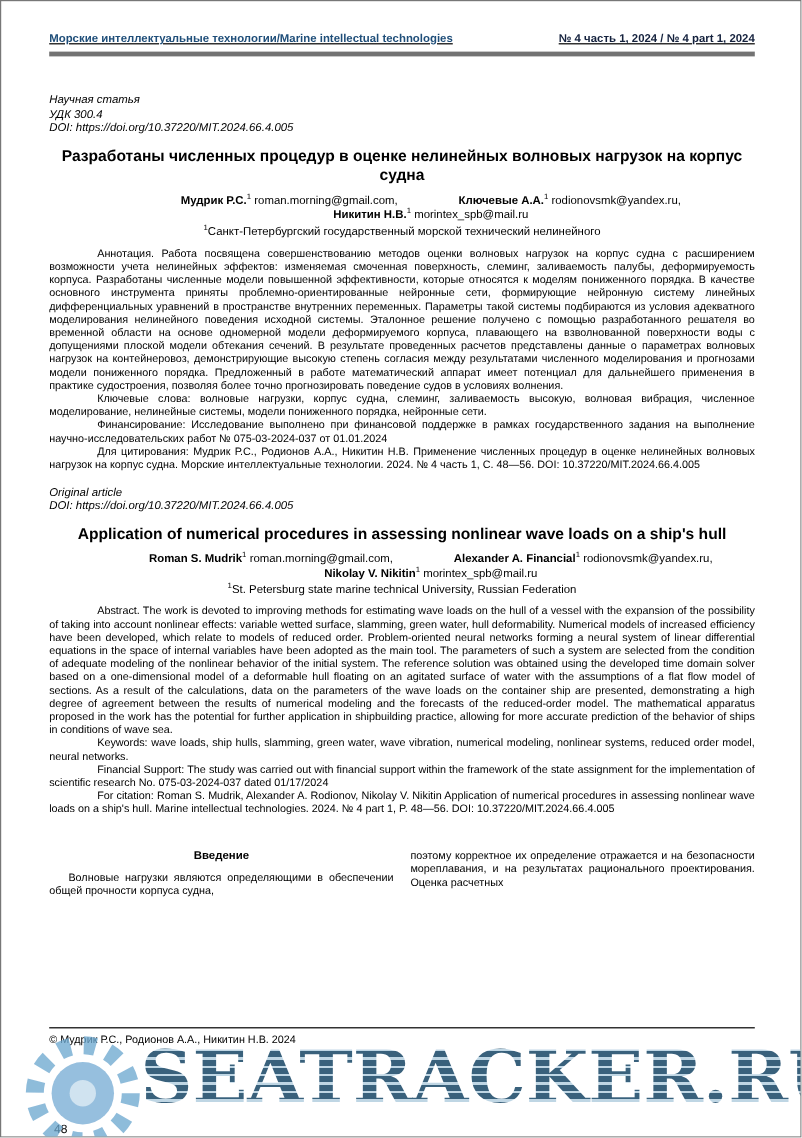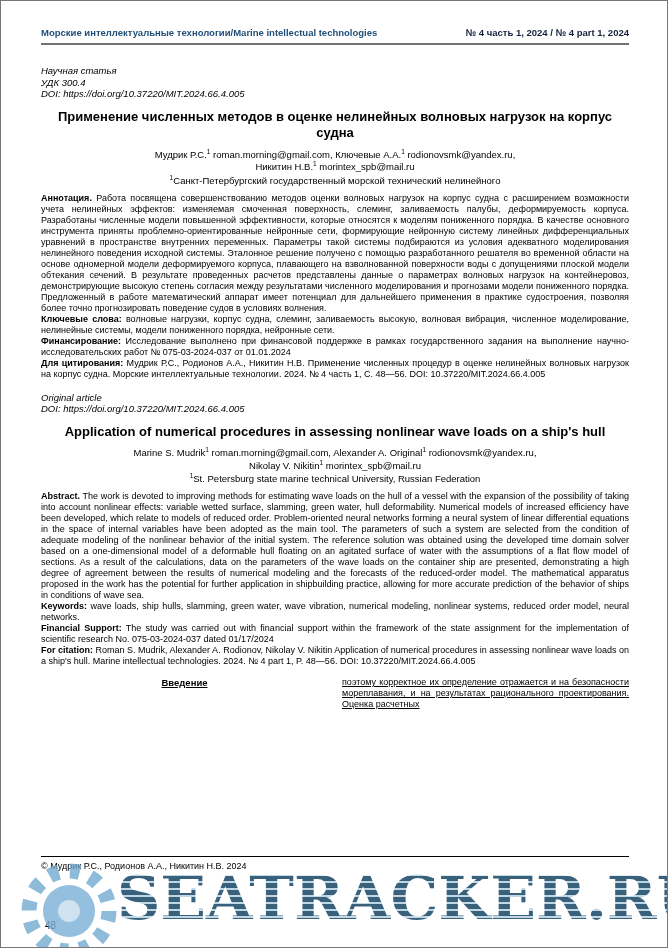--- a/index.html
+++ b/index.html
@@ -4,41 +4,41 @@
 <style>
   *{box-sizing:border-box;}
   html,body{margin:0;padding:0;background:#e8e8e8;}
   .page{
     position:relative;width:668px;height:948px;margin:0 auto;background:#fff;
     border:1px solid #777;overflow:hidden;
     font-family:"Liberation Sans",sans-serif;color:#000;
   }
   .content{padding:26px 38px 0 40px;}
   .hdr{display:flex;justify-content:space-between;align-items:flex-start;
-    font-size:9.5px;font-weight:bold;border-bottom:2px solid #737373;padding-bottom:5px;}
+    font-size:9.5px;font-weight:bold;border-bottom:4px solid #737373;padding-bottom:5px;text-decoration:underline;}
   .hdr .journal{color:#1f4e79;}
   .hdr .issue{color:#14213d;white-space:nowrap;margin-left:14px;}
-  .meta{margin-top:20px;font-size:9.5px;font-style:italic;line-height:11.5px;}
+  .meta{margin-top:31px;font-size:9.5px;font-style:italic;line-height:11.5px;}
   .meta div{margin:0;}
   .title{font-size:13px;line-height:16.5px;font-weight:bold;text-align:center;margin:9px 0 0 0;}
   .authors{margin-top:7px;font-size:9.5px;line-height:12.5px;text-align:center;}
-  .authors .name{font-weight:normal;}
+  .authors .name{font-weight:bold;margin-left:48px;}
   sup{font-size:6.5px;vertical-align:super;line-height:0;}
   .affil{font-size:9.5px;text-align:center;margin-top:1px;}
   .para{font-size:9px;line-height:11px;text-align:justify;margin:0;}
   .para.first{margin-top:7px;}
-  .b{font-weight:bold;}
+  .b{font-weight:normal;margin-left:40px;}
   .enmeta{margin-top:12px;font-size:9.5px;font-style:italic;line-height:11.5px;}
-  .intro{display:flex;gap:14px;margin-top:10px;text-decoration:underline;}
+  .intro{display:flex;gap:14px;margin-top:28px;}
   .intro .col{flex:1;min-width:0;}
   .intro h2{font-size:9.5px;font-weight:bold;text-align:center;margin:0 0 7px 0;}
   .intro .para.indent{text-indent:16px;}
   .footer{position:absolute;left:40px;right:38px;bottom:76px;border-top:1px solid #000;
     padding-top:4px;font-size:9px;background:transparent;}
-  .pagenum{position:absolute;left:44px;bottom:16px;font-size:10px;z-index:1;}
+  .pagenum{position:absolute;left:44px;bottom:0;font-size:10px;z-index:1;}
   .watermark{position:absolute;left:12px;right:0;bottom:0;display:flex;align-items:center;
     z-index:5;opacity:0.9;pointer-events:none;}
   .sun{flex:0 0 auto;margin-right:-8px;margin-bottom:-14px;opacity:0.95;}
   .wm-text{
     font-family:"DejaVu Serif",serif;font-weight:bold;font-size:60px;line-height:72px;
     letter-spacing:0;white-space:nowrap;
     background:repeating-linear-gradient(180deg,#24506e 0 5px,#b9d2e2 5px 7px);
     -webkit-background-clip:text;background-clip:text;
     color:transparent;-webkit-text-fill-color:transparent;
     text-shadow:none;
@@ -54,21 +54,21 @@
       <span class="journal">Морские интеллектуальные технологии/Marine intellectual technologies</span>
       <span class="issue">№ 4 часть 1, 2024 / № 4 part 1, 2024</span>
     </div>
 
     <div class="meta">
       <div>Научная статья</div>
       <div>УДК 300.4</div>
       <div>DOI: https://doi.org/10.37220/MIT.2024.66.4.005</div>
     </div>
 
-    <h1 class="title">Применение численных методов в оценке нелинейных волновых нагрузок на корпус судна</h1>
+    <h1 class="title">Разработаны численных процедур в оценке нелинейных волновых нагрузок на корпус судна</h1>
 
     <div class="authors">
       <div><span class="name">Мудрик Р.С.</span><sup>1</sup>
         <span>roman.morning@gmail.com,</span>
         <span class="name">Ключевые А.А.</span><sup>1</sup>
         <span>rodionovsmk@yandex.ru,</span></div>
       <div><span class="name">Никитин Н.В.</span><sup>1</sup>
         <span>morintex_spb@mail.ru</span></div>
     </div>
     <div class="affil"><sup>1</sup><span>Санкт-Петербургский государственный морской технический нелинейного</span></div>
@@ -79,37 +79,38 @@
     <p class="para"><span class="b">Для цитирования:</span> <span>Мудрик Р.С., Родионов А.А., Никитин Н.В. Применение численных процедур в оценке нелинейных волновых нагрузок на корпус судна. Морские интеллектуальные технологии. 2024. № 4 часть 1, С. 48—56. DOI: 10.37220/MIT.2024.66.4.005</span></p>
 
     <div class="enmeta">
       <div>Original article</div>
       <div>DOI: https://doi.org/10.37220/MIT.2024.66.4.005</div>
     </div>
 
     <h1 class="title">Application of numerical procedures in assessing nonlinear wave loads on a ship's hull</h1>
 
     <div class="authors">
-      <div><span class="name">Marine S. Mudrik</span><sup>1</sup>
+      <div><span class="name">Roman S. Mudrik</span><sup>1</sup>
         <span>roman.morning@gmail.com,</span>
-        <span class="name">Alexander A. Original</span><sup>1</sup>
+        <span class="name">Alexander A. Financial</span><sup>1</sup>
         <span>rodionovsmk@yandex.ru,</span></div>
       <div><span class="name">Nikolay V. Nikitin</span><sup>1</sup>
         <span>morintex_spb@mail.ru</span></div>
     </div>
     <div class="affil"><sup>1</sup><span>St. Petersburg state marine technical University, Russian Federation</span></div>
 
     <p class="para first"><span class="b">Abstract.</span> <span>The work is devoted to improving methods for estimating wave loads on the hull of a vessel with the expansion of the possibility of taking into account nonlinear effects: variable wetted surface, slamming, green water, hull deformability. Numerical models of increased efficiency have been developed, which relate to models of reduced order. Problem-oriented neural networks forming a neural system of linear differential equations in the space of internal variables have been adopted as the main tool. The parameters of such a system are selected from the condition of adequate modeling of the nonlinear behavior of the initial system. The reference solution was obtained using the developed time domain solver based on a one-dimensional model of a deformable hull floating on an agitated surface of water with the assumptions of a flat flow model of sections. As a result of the calculations, data on the parameters of the wave loads on the container ship are presented, demonstrating a high degree of agreement between the results of numerical modeling and the forecasts of the reduced-order model. The mathematical apparatus proposed in the work has the potential for further application in shipbuilding practice, allowing for more accurate prediction of the behavior of ships in conditions of wave sea.</span></p>
     <p class="para"><span class="b">Keywords:</span> <span>wave loads, ship hulls, slamming, green water, wave vibration, numerical modeling, nonlinear systems, reduced order model, neural networks.</span></p>
     <p class="para"><span class="b">Financial Support:</span> <span>The study was carried out with financial support within the framework of the state assignment for the implementation of scientific research No. 075-03-2024-037 dated 01/17/2024</span></p>
     <p class="para"><span class="b">For citation:</span> <span>Roman S. Mudrik, Alexander A. Rodionov, Nikolay V. Nikitin Application of numerical procedures in assessing nonlinear wave loads on a ship's hull. Marine intellectual technologies. 2024. № 4 part 1, P. 48—56. DOI: 10.37220/MIT.2024.66.4.005</span></p>
 
     <div class="intro">
       <div class="col">
         <h2>Введение</h2>
+        <p class="para indent">Волновые нагрузки являются определяющими в обеспечении общей прочности корпуса судна,</p>
       </div>
       <div class="col">
         <p class="para">поэтому корректное их определение отражается и на безопасности мореплавания, и на результатах рационального проектирования. Оценка расчетных</p>
       </div>
     </div>
   </div>
 
   <div class="footer">
     <span>© Мудрик Р.С., Родионов А.А., Никитин Н.В. 2024</span>
   </div>

